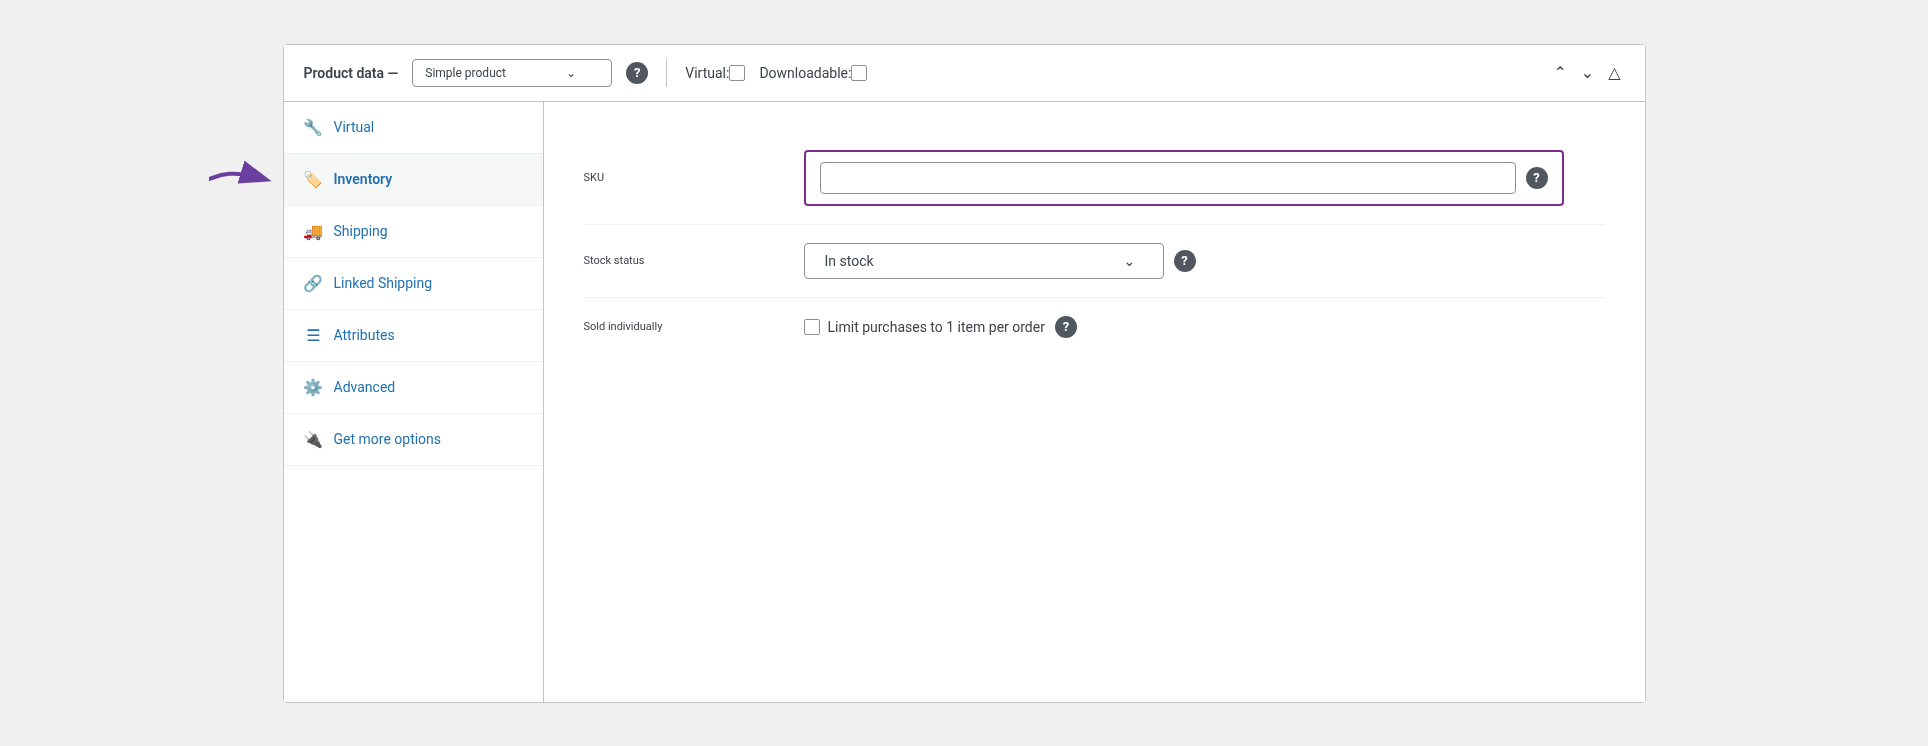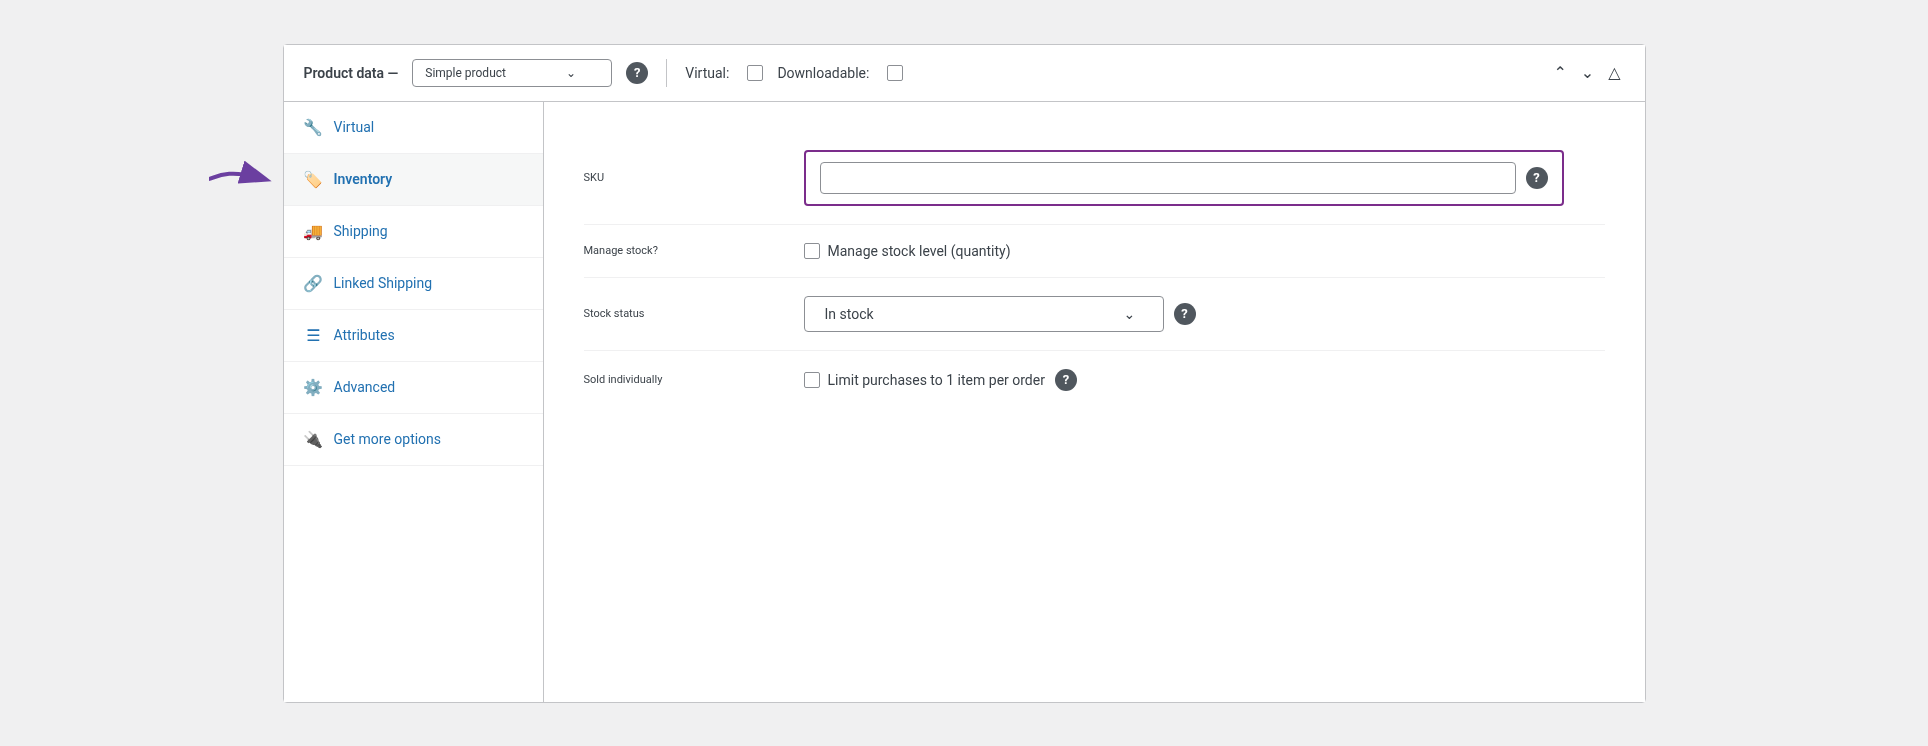--- a/index.html
+++ b/index.html
@@ -69,21 +69,21 @@
     }
     .divider-v {
       width: 1px;
       height: 28px;
       background: #c3c4c7;
       margin: 0 4px;
     }
     .checkbox-label {
       display: flex;
       align-items: flex-end;
-      gap: 18px;
+      gap: 0;
       font-size: 14px;
       color: #3c434a;
       cursor: pointer;
     }
     .checkbox-label input[type="checkbox"] {
       width: 16px;
       height: 16px;
       border: 1px solid #8c8f94;
       border-radius: 2px;
       appearance: none;
@@ -294,29 +294,20 @@
       <div class="field-row">
         <div class="field-label">SKU</div>
         <div class="field-control">
           <div class="sku-wrapper">
             <input type="text" class="sku-input" value="" style="">
             <div class="help-icon">?</div>
           </div>
         </div>
       </div>
 
-      <div class="field-row">
-        <div class="field-label">Manage stock?</div>
-        <div class="field-control">
-          <label class="manage-stock-label">
-            <input type="checkbox" style="">
-            <span>Manage stock level (quantity)</span>
-          </label>
-        </div>
-      </div>
 
       <div class="field-row">
         <div class="field-label">Stock status</div>
         <div class="field-control">
           <div class="stock-status-select">
             <span>In stock</span>
             <span>⌄</span>
           </div>
           <div class="help-icon">?</div>
         </div>

